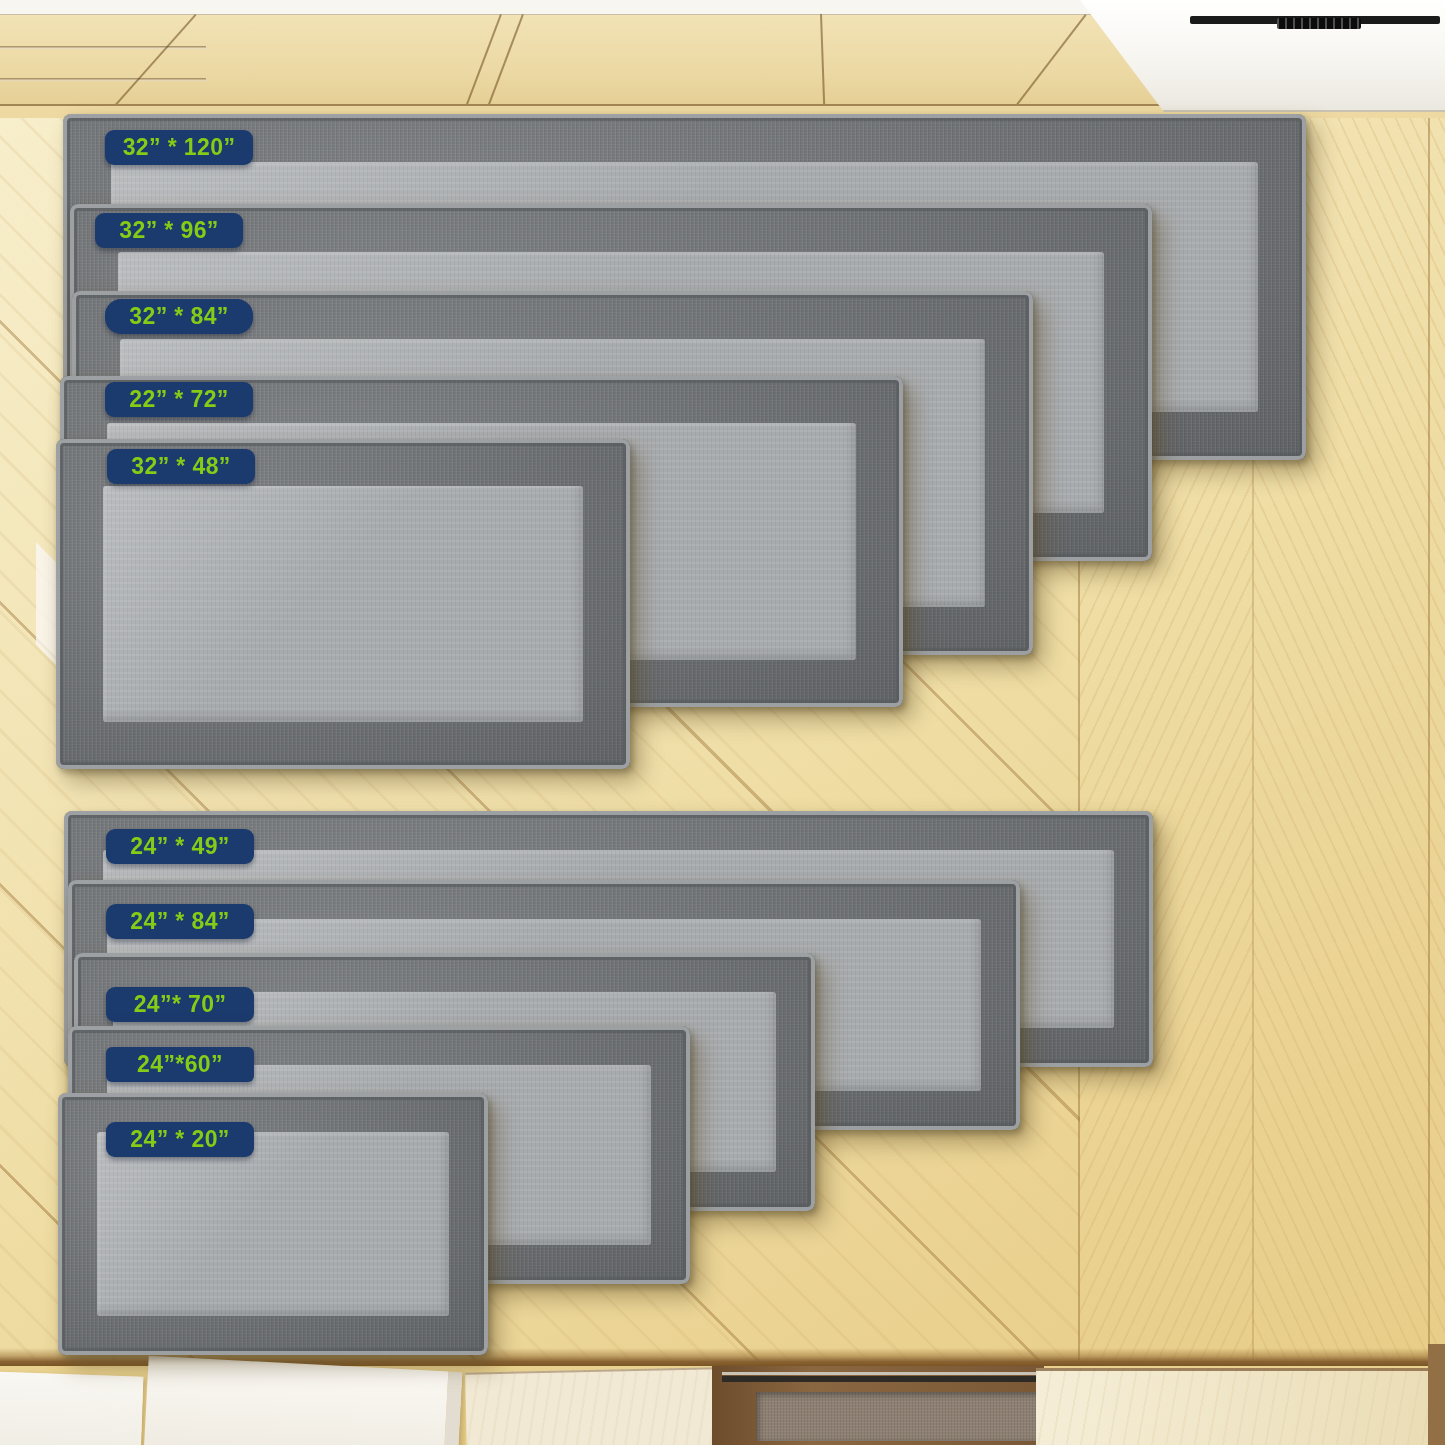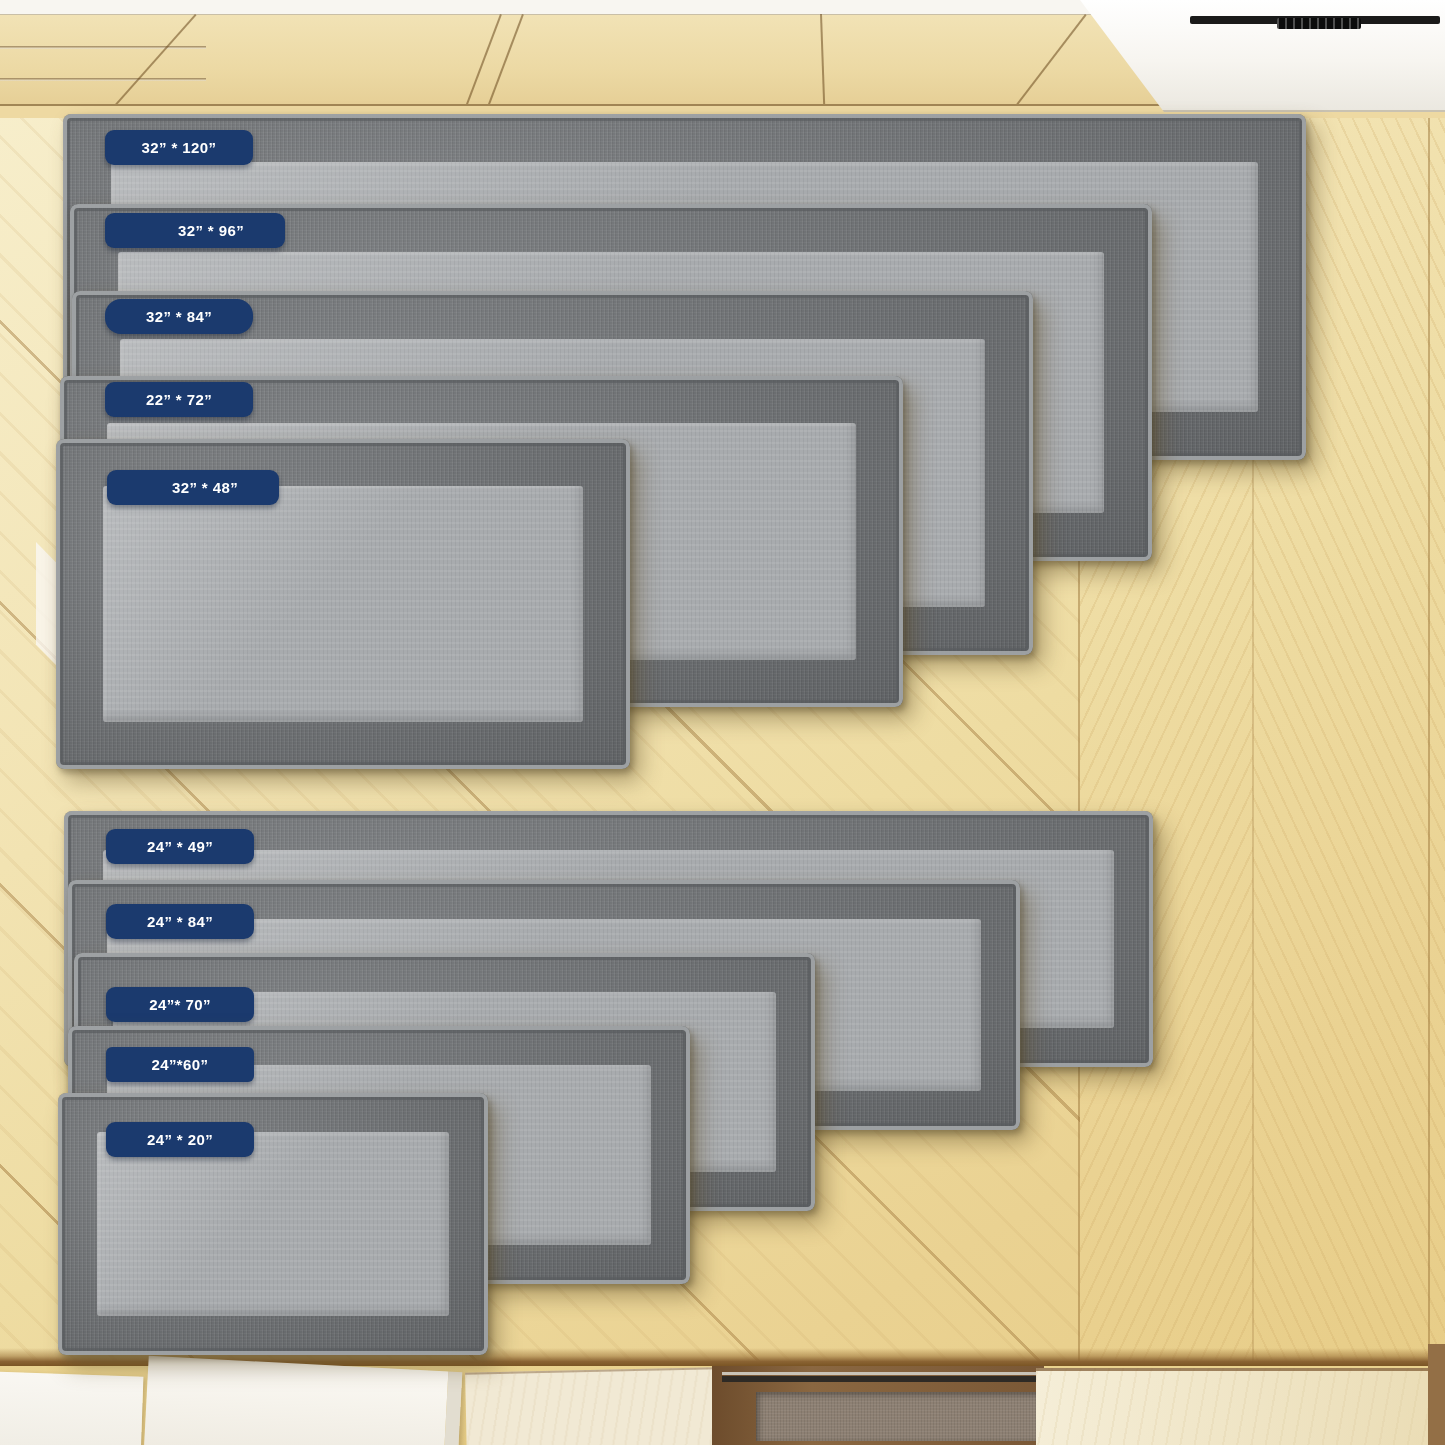--- a/index.html
+++ b/index.html
@@ -134,23 +134,23 @@
     position:absolute;border-radius:3px;
     background:
       linear-gradient(135deg, rgba(255,255,255,.20), rgba(255,255,255,0) 45%),
       repeating-linear-gradient(0deg, rgba(255,255,255,.08) 0 2px, transparent 2px 6px),
       repeating-linear-gradient(90deg, rgba(0,0,0,.05) 0 1px, transparent 1px 4px),
       #a8abae;
     box-shadow:inset -3px -5px 10px rgba(0,0,0,.14), inset 2px 2px 5px rgba(255,255,255,.22);
   }
   .size-badge{
     position:absolute;width:148px;height:35px;border-radius:9px;
-    background:#1b3a6e;color:#ffffff;
+    background:#1b3a6e;color:#84cc16;
     display:flex;align-items:center;justify-content:center;
-    font-size:15px;font-weight:bold;letter-spacing:.4px;white-space:nowrap;
+    font-size:23px;font-weight:bold;letter-spacing:.4px;white-space:nowrap;
     box-shadow:0 3px 5px rgba(15,25,45,.4);
   }
 </style>
 </head>
 <body>
 
 <div class="canvas">
 
   <div class="floor">
     <div class="floor-grain-left"></div>
@@ -190,33 +190,33 @@
   <div class="platform"></div>
   <div class="right-brown-strip"></div>
 
   <div id="rug-layer">
       <div class="rug" style="left: 63px; top: 114px; width: 1243px; height: 346px;">
         <div class="rug-center" style="inset: 48px;"></div>
         <div class="size-badge" style="left: 42px; top: 16px;">32” * 120”</div>
       </div>
       <div class="rug" style="left: 70px; top: 204px; width: 1082px; height: 357px;">
         <div class="rug-center" style="inset: 48px;"></div>
-        <div class="size-badge" style="left: 35px; top: 9px; padding-left: 32px;">32” * 96”</div>
+        <div class="size-badge" style="left: 25px; top: 9px;">32” * 96”</div>
       </div>
       <div class="rug" style="left: 72px; top: 291px; width: 961px; height: 364px;">
         <div class="rug-center" style="inset: 48px;"></div>
         <div class="size-badge" style="left: 33px; top: 8px; border-radius: 16px;">32” * 84”</div>
       </div>
       <div class="rug" style="left: 60px; top: 376px; width: 843px; height: 331px;">
         <div class="rug-center" style="inset: 47px;"></div>
         <div class="size-badge" style="left: 45px; top: 6px;">22” * 72”</div>
       </div>
       <div class="rug" style="left: 56px; top: 439px; width: 574px; height: 330px;">
         <div class="rug-center" style="inset: 47px;"></div>
-        <div class="size-badge" style="left: 51px; top: 31px; padding-left: 24px;">32” * 48”</div>
+        <div class="size-badge" style="left: 51px; top: 10px;">32” * 48”</div>
       </div>
       <div class="rug" style="left: 64px; top: 811px; width: 1089px; height: 256px;">
         <div class="rug-center" style="inset: 39px;"></div>
         <div class="size-badge" style="left: 42px; top: 18px;">24” * 49”</div>
       </div>
       <div class="rug" style="left: 68px; top: 880px; width: 952px; height: 250px;">
         <div class="rug-center" style="inset: 39px;"></div>
         <div class="size-badge" style="left: 38px; top: 24px; border-radius: 10px;">24” * 84”</div>
       </div>
       <div class="rug" style="left: 74px; top: 953px; width: 741px; height: 258px;">

